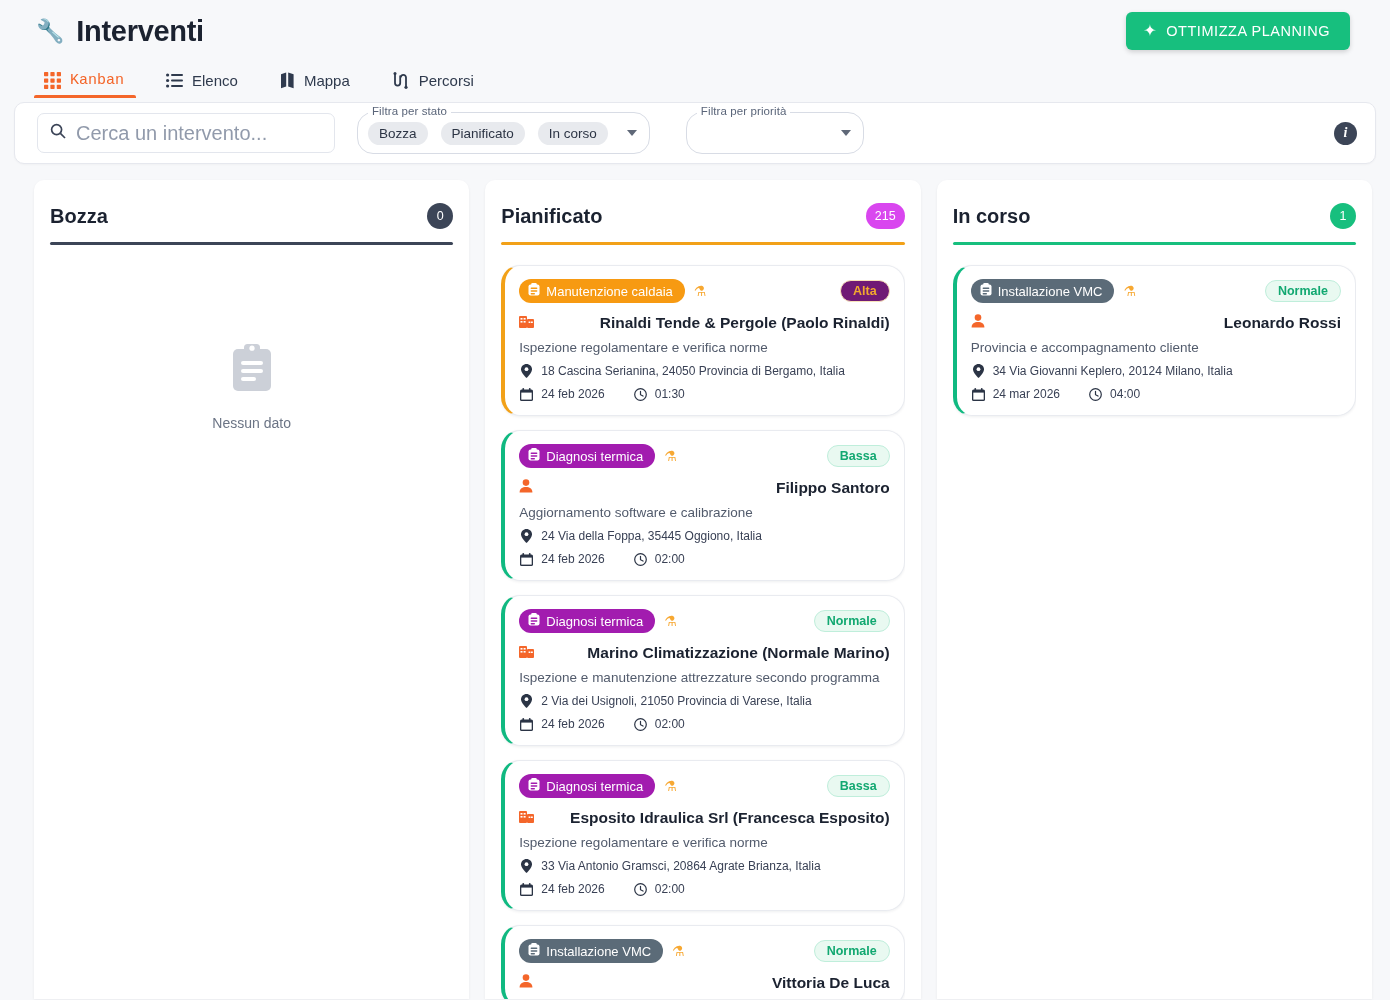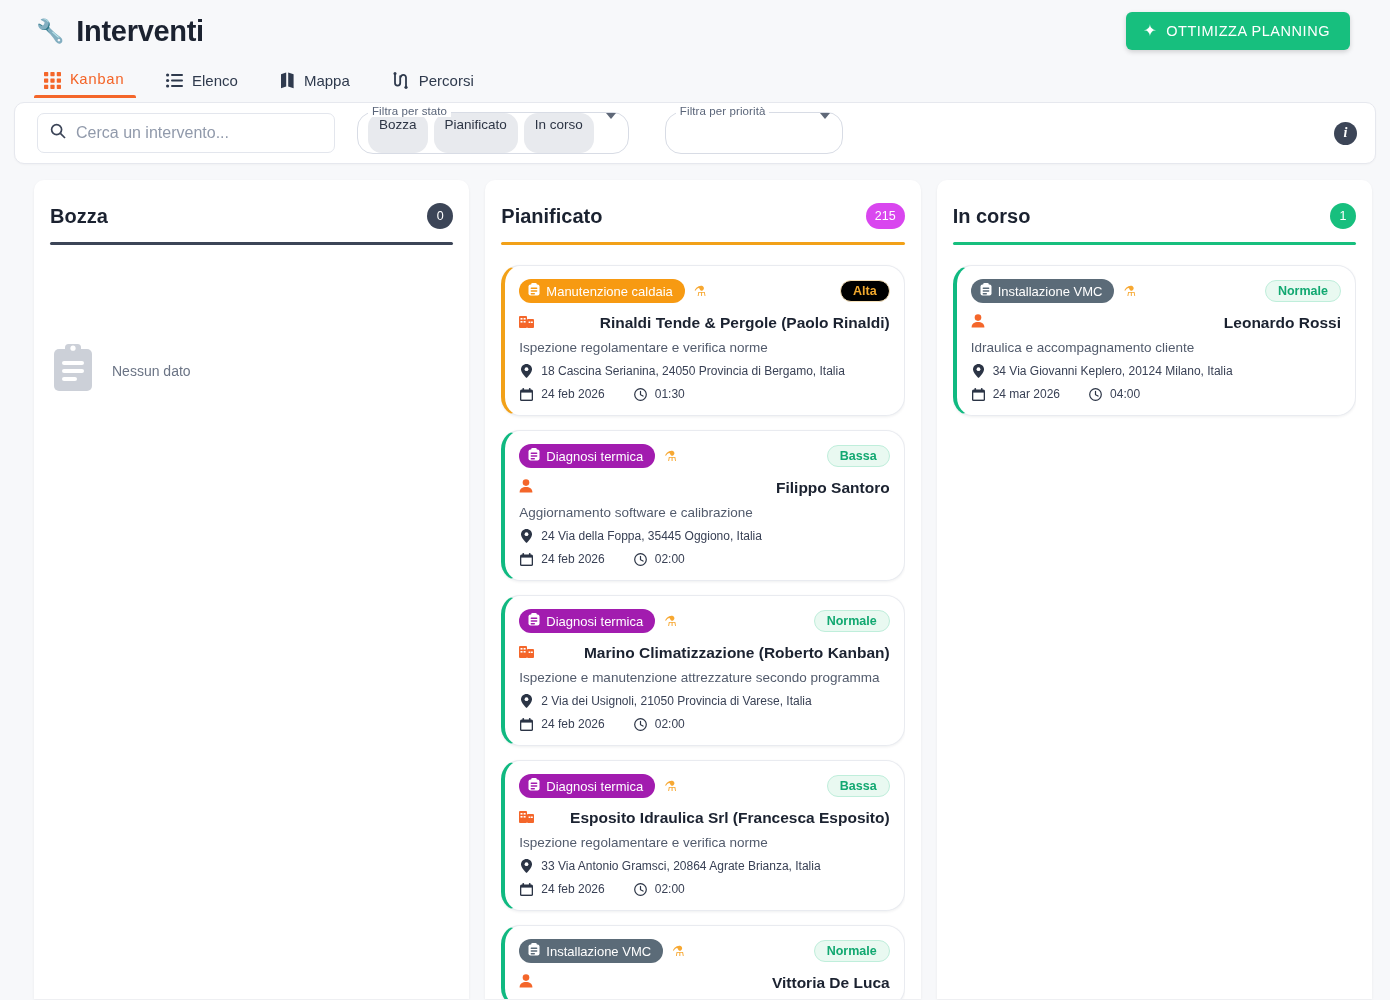--- a/index.html
+++ b/index.html
@@ -77,34 +77,34 @@
   }
   .search-wrap {
     width: 298px; height: 40px;
     border: 1px solid #e3e6ed; border-radius: 7px;
     display: flex; align-items: center; gap: 10px;
     padding: 0 12px;
     background: #fff;
   }
   .search-wrap input {
     border: none; outline: none; flex: 1;
-    font-size: 16px; color: #3b4457;
+    font-size: 20px; color: #3b4457;
     font-family: "Liberation Sans", sans-serif;
     background: transparent;
   }
   .search-wrap input::placeholder { color: #919aab; }
 
   .field {
     position: relative;
     border: 1px solid #d8dce5;
     border-radius: 16px;
     height: 42px;
-    display: flex; 
+    display: flex; align-items: center;
     padding: 0 8px 0 10px;
-    gap: 6px;
+    gap: 13px;
     background: #fff;
   }
   .field-label {
     position: absolute; top: -8px; left: 10px;
     background: #fff; padding: 0 4px;
     font-size: 11.5px; color: #5a6579;
     letter-spacing: 0.1px;
   }
   .chip {
     background: #e8eaee;
@@ -159,21 +159,21 @@
     min-width: 26px; height: 26px; padding: 0 9px;
     border-radius: 13px;
     display: flex; align-items: center; justify-content: center;
     font-size: 12.5px; color: #fff; font-weight: 500;
   }
   .col-rule { height: 3px; border-radius: 2px; margin-bottom: 16px; }
 
   .col-body { flex: 1; overflow: hidden; padding-top: 4px; }
 
   .empty {
-    display: flex; flex-direction: row; align-items: center;
+    display: flex; flex-direction: column; align-items: center;
     padding-top: 78px; gap: 16px;
   }
   .empty-label { font-size: 14px; color: #6b7485; }
 
   
   .card {
     background: #fff;
     border: 1px solid #e9ebf0;
     border-left-width: 4px;
     border-radius: 19px;
@@ -359,21 +359,21 @@
                   <rect x="0.5" y="1.6" width="11" height="11" rx="2" fill="#fff"></rect>
                   <rect x="3.2" y="0" width="5.6" height="3" rx="1.3" fill="#fff"></rect>
                   <rect x="2.6" y="4.6" width="6.8" height="1.4" rx="0.7" fill="#f79a12"></rect>
                   <rect x="2.6" y="7.3" width="6.8" height="1.4" rx="0.7" fill="#f79a12"></rect>
                   <rect x="2.6" y="10" width="4.4" height="1.4" rx="0.7" fill="#f79a12"></rect>
                 </svg>
             </span>
             <span>Manutenzione caldaia</span>
           </span>
           <span class="flask">⚗</span>
-          <span class="prio-badge" style="color:#f2a92e;background:#000000;border-color:#f8e3bb">Alta</span>
+          <span class="prio-badge" style="color:#f2a92e;background:#701a75;border-color:#f8e3bb">Alta</span>
         </div>
         <div class="card-client">
           <span>
             <svg width="15" height="14" viewBox="0 0 15 14">
                 <rect x="0" y="2" width="8" height="12" rx="1" fill="#f4662a"></rect>
                 <rect x="8" y="5" width="7" height="9" rx="1" fill="#f4662a"></rect>
                 <g fill="#fff">
                   <rect x="1.5" y="4" width="2" height="1.6"></rect>
                   <rect x="4.6" y="4" width="2" height="1.6"></rect>
                   <rect x="1.5" y="7" width="2" height="1.6"></rect>
@@ -498,21 +498,21 @@
                 <g fill="#fff">
                   <rect x="1.5" y="4" width="2" height="1.6"></rect>
                   <rect x="4.6" y="4" width="2" height="1.6"></rect>
                   <rect x="1.5" y="7" width="2" height="1.6"></rect>
                   <rect x="4.6" y="7" width="2" height="1.6"></rect>
                   <rect x="9.6" y="7.5" width="1.8" height="1.5"></rect>
                   <rect x="12" y="7.5" width="1.8" height="1.5"></rect>
                 </g>
               </svg>
           </span>
-          <span>Marino Climatizzazione (Roberto Kanban)</span>
+          <span>Marino Climatizzazione (Normale Marino)</span>
         </div>
         <div class="card-desc">Ispezione e manutenzione attrezzature secondo programma</div>
         <div class="meta-row">
           <span class="meta-ico">
             <svg width="11" height="14" viewBox="0 0 11 14">
                 <path d="M5.5 0C2.5 0 0 2.4 0 5.3 0 9.2 5.5 14 5.5 14S11 9.2 11 5.3C11 2.4 8.5 0 5.5 0z" fill="#2b3445"></path>
                 <circle cx="5.5" cy="5.2" r="1.9" fill="#fff"></circle>
               </svg>
           </span>
           <span>2 Via dei Usignoli, 21050 Provincia di Varese, Italia</span>
@@ -661,21 +661,21 @@
         </div>
         <div class="card-client">
           <span>
             <svg width="14" height="14" viewBox="0 0 14 14">
                 <circle cx="7" cy="3.6" r="3.3" fill="#f4662a"></circle>
                 <path d="M0.6 13.4c0-3.6 2.9-5.3 6.4-5.3s6.4 1.7 6.4 5.3z" fill="#f4662a"></path>
               </svg>
           </span>
           <span>Leonardo Rossi</span>
         </div>
-        <div class="card-desc">Idraulica e accompagnamento cliente</div>
+        <div class="card-desc">Provincia e accompagnamento cliente</div>
         <div class="meta-row">
           <span class="meta-ico">
             <svg width="11" height="14" viewBox="0 0 11 14">
                 <path d="M5.5 0C2.5 0 0 2.4 0 5.3 0 9.2 5.5 14 5.5 14S11 9.2 11 5.3C11 2.4 8.5 0 5.5 0z" fill="#2b3445"></path>
                 <circle cx="5.5" cy="5.2" r="1.9" fill="#fff"></circle>
               </svg>
           </span>
           <span>34 Via Giovanni Keplero, 20124 Milano, Italia</span>
         </div>
         <div class="meta-row">

